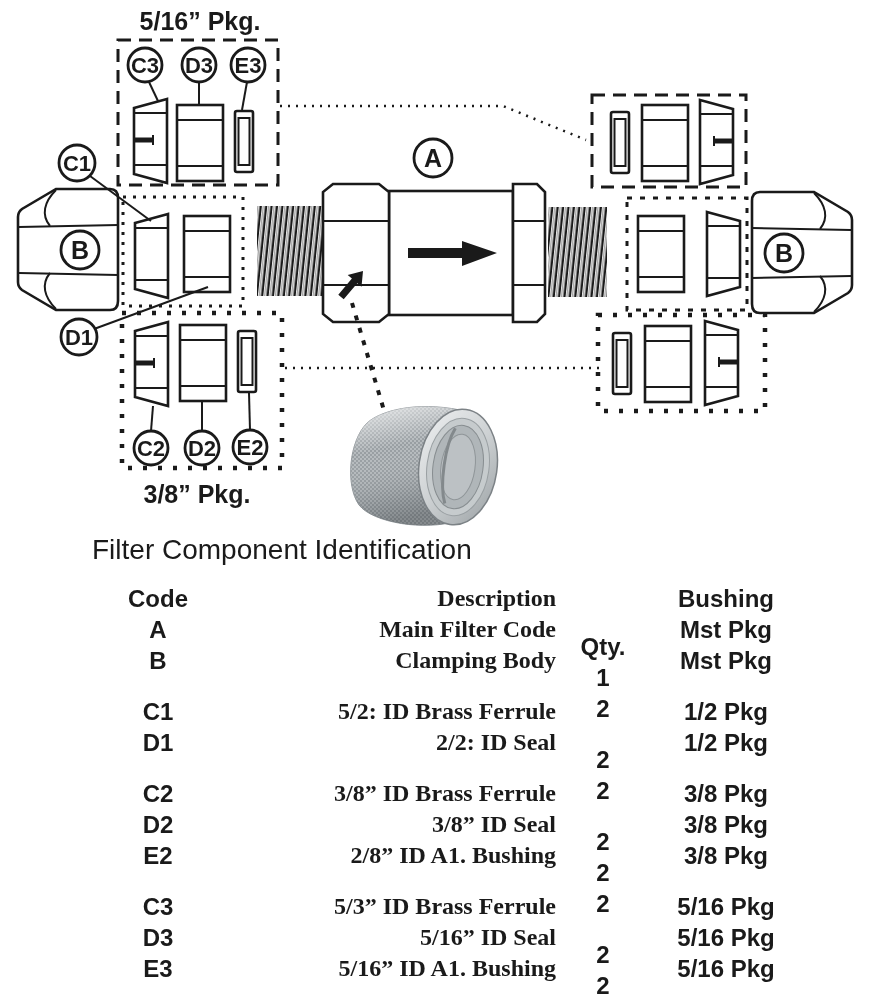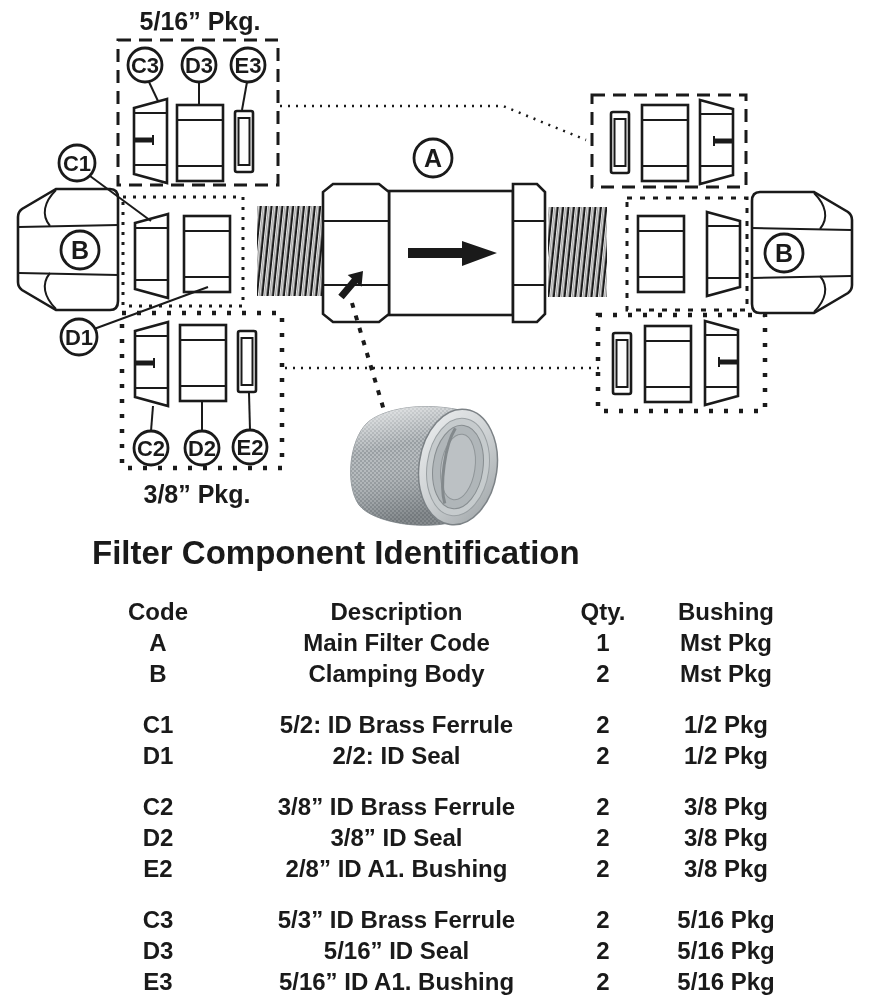--- a/index.html
+++ b/index.html
@@ -14,27 +14,27 @@
   .dashbox{fill:none;stroke:#1a1a1a;stroke-width:3;stroke-dasharray:13 8;}
   .dotbox{fill:none;stroke:#1a1a1a;stroke-width:3;stroke-dasharray:3 7;}
   .dotbox2{fill:none;stroke:#1a1a1a;stroke-width:3;stroke-dasharray:5 8;}
   .bigdotbox{fill:none;stroke:#1a1a1a;stroke-width:4.5;stroke-dasharray:4 11;}
   .finedot{fill:none;stroke:#1a1a1a;stroke-width:2.5;stroke-dasharray:2 6;}
   .boldDash{fill:none;stroke:#1a1a1a;stroke-width:4;stroke-dasharray:5 8;}
   .circTxt{font-size:22px;text-anchor:middle;}
   .circTxtBig{font-size:25px;text-anchor:middle;}
   .pkgLabel{font-size:25px;text-anchor:middle;}
 
-  .doc-title{position:absolute;left:92px;top:534px;font-size:33px;font-weight:bold;}
-  .ttable{position:absolute;left:100px;top:596px;width:720px;}
+  .doc-title{position:absolute;left:92px;top:534px;font-size:28px;font-weight:normal;}
+  .ttable{position:absolute;left:100px;top:583px;width:720px;}
   .trow{display:grid;grid-template-columns:116px 340px 94px 152px;height:31px;
         line-height:31px;font-size:24px;font-weight:bold;white-space:nowrap;}
   .trow .c-code{text-align:center;}
-  .trow .c-desc{padding-left:21px;text-align:center;}
-  .trow .c-qty{text-align:center;}
+  .trow .c-desc{padding-left:21px;text-align:right;font-family:Liberation Serif, serif;}
+  .trow .c-qty{text-align:center;margin-top:48px;}
   .trow .c-pkg{text-align:center;}
   .gap{margin-top:20px;}
 </style>
 </head>
 <body>
 
 <div class="page">
 
   <svg width="869" height="532" viewBox="0 0 869 532">
     <defs>

